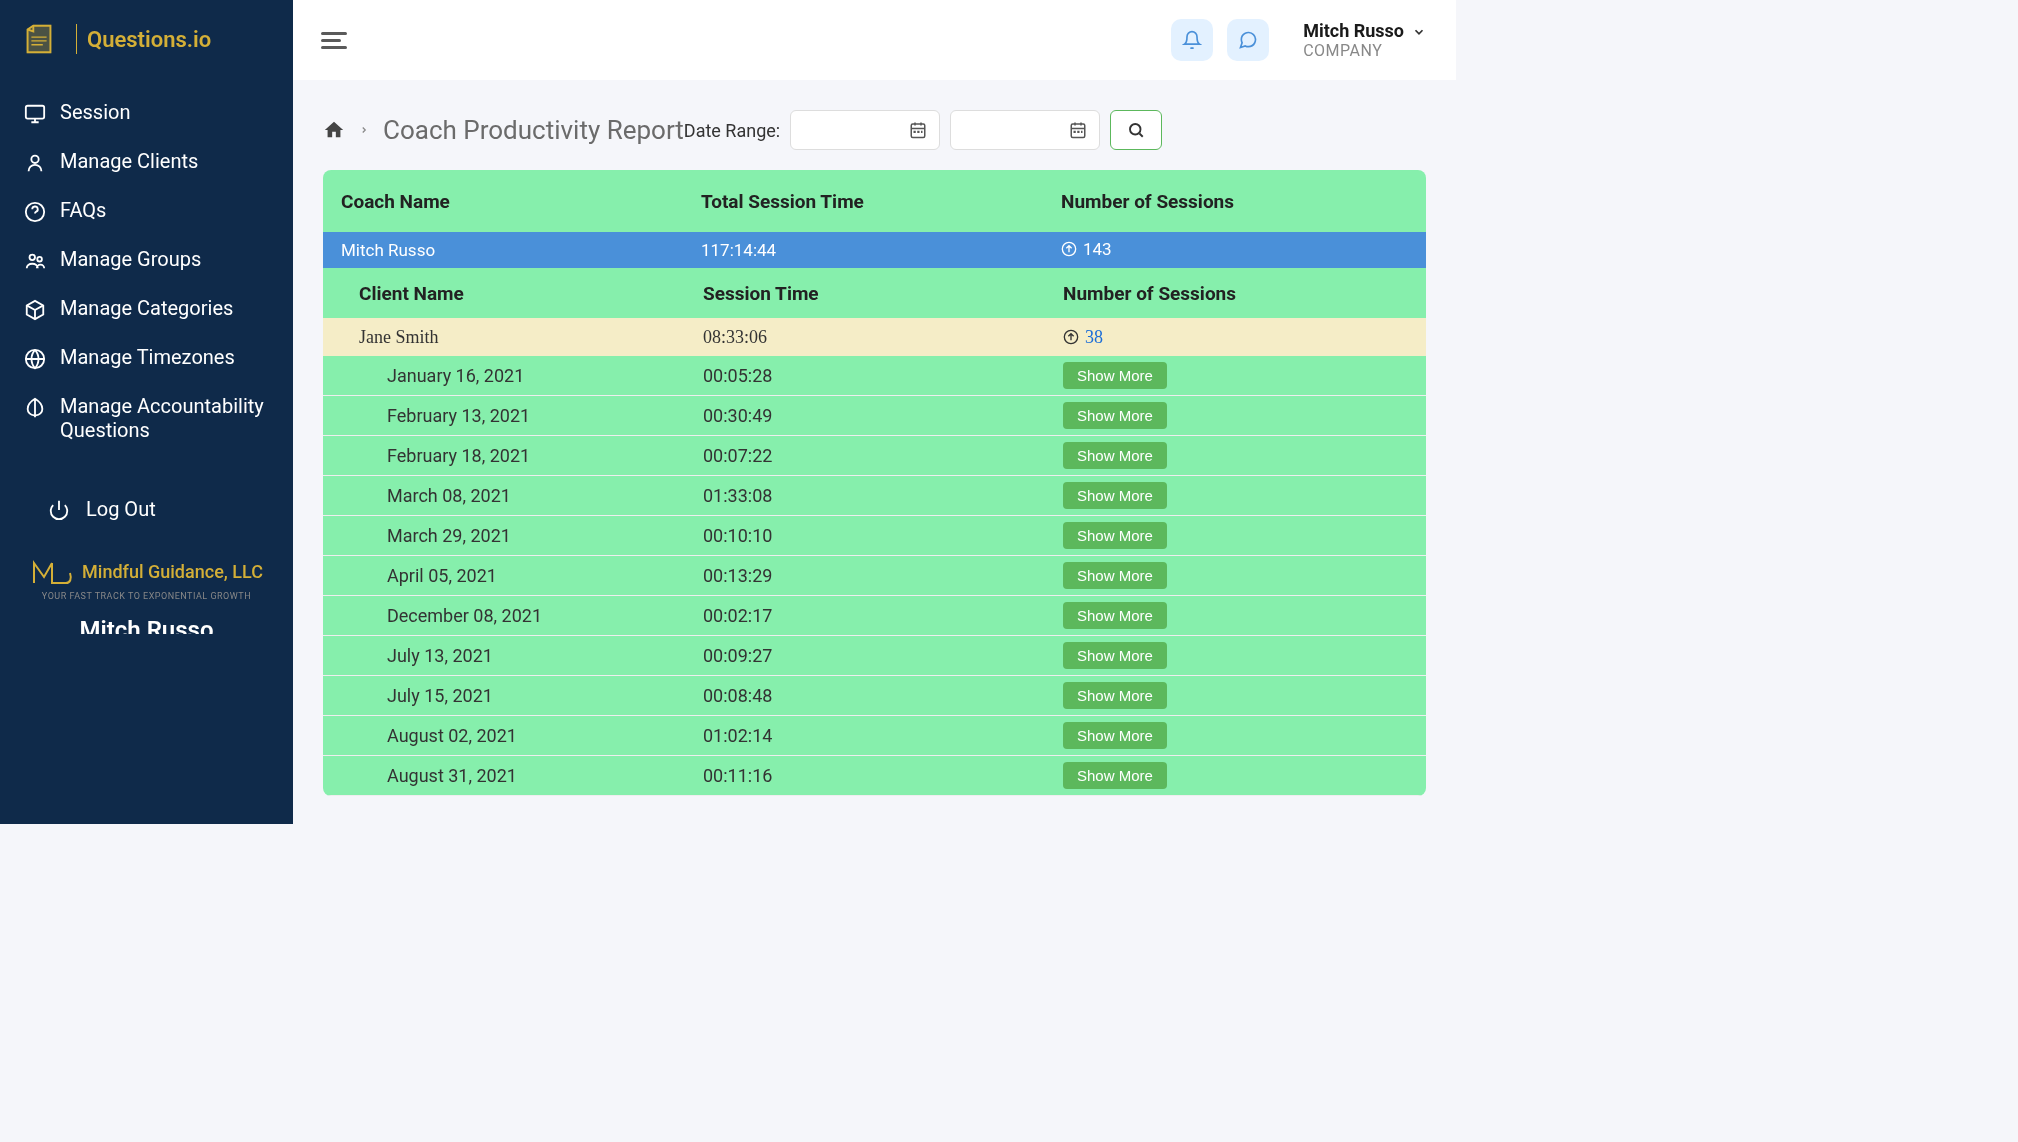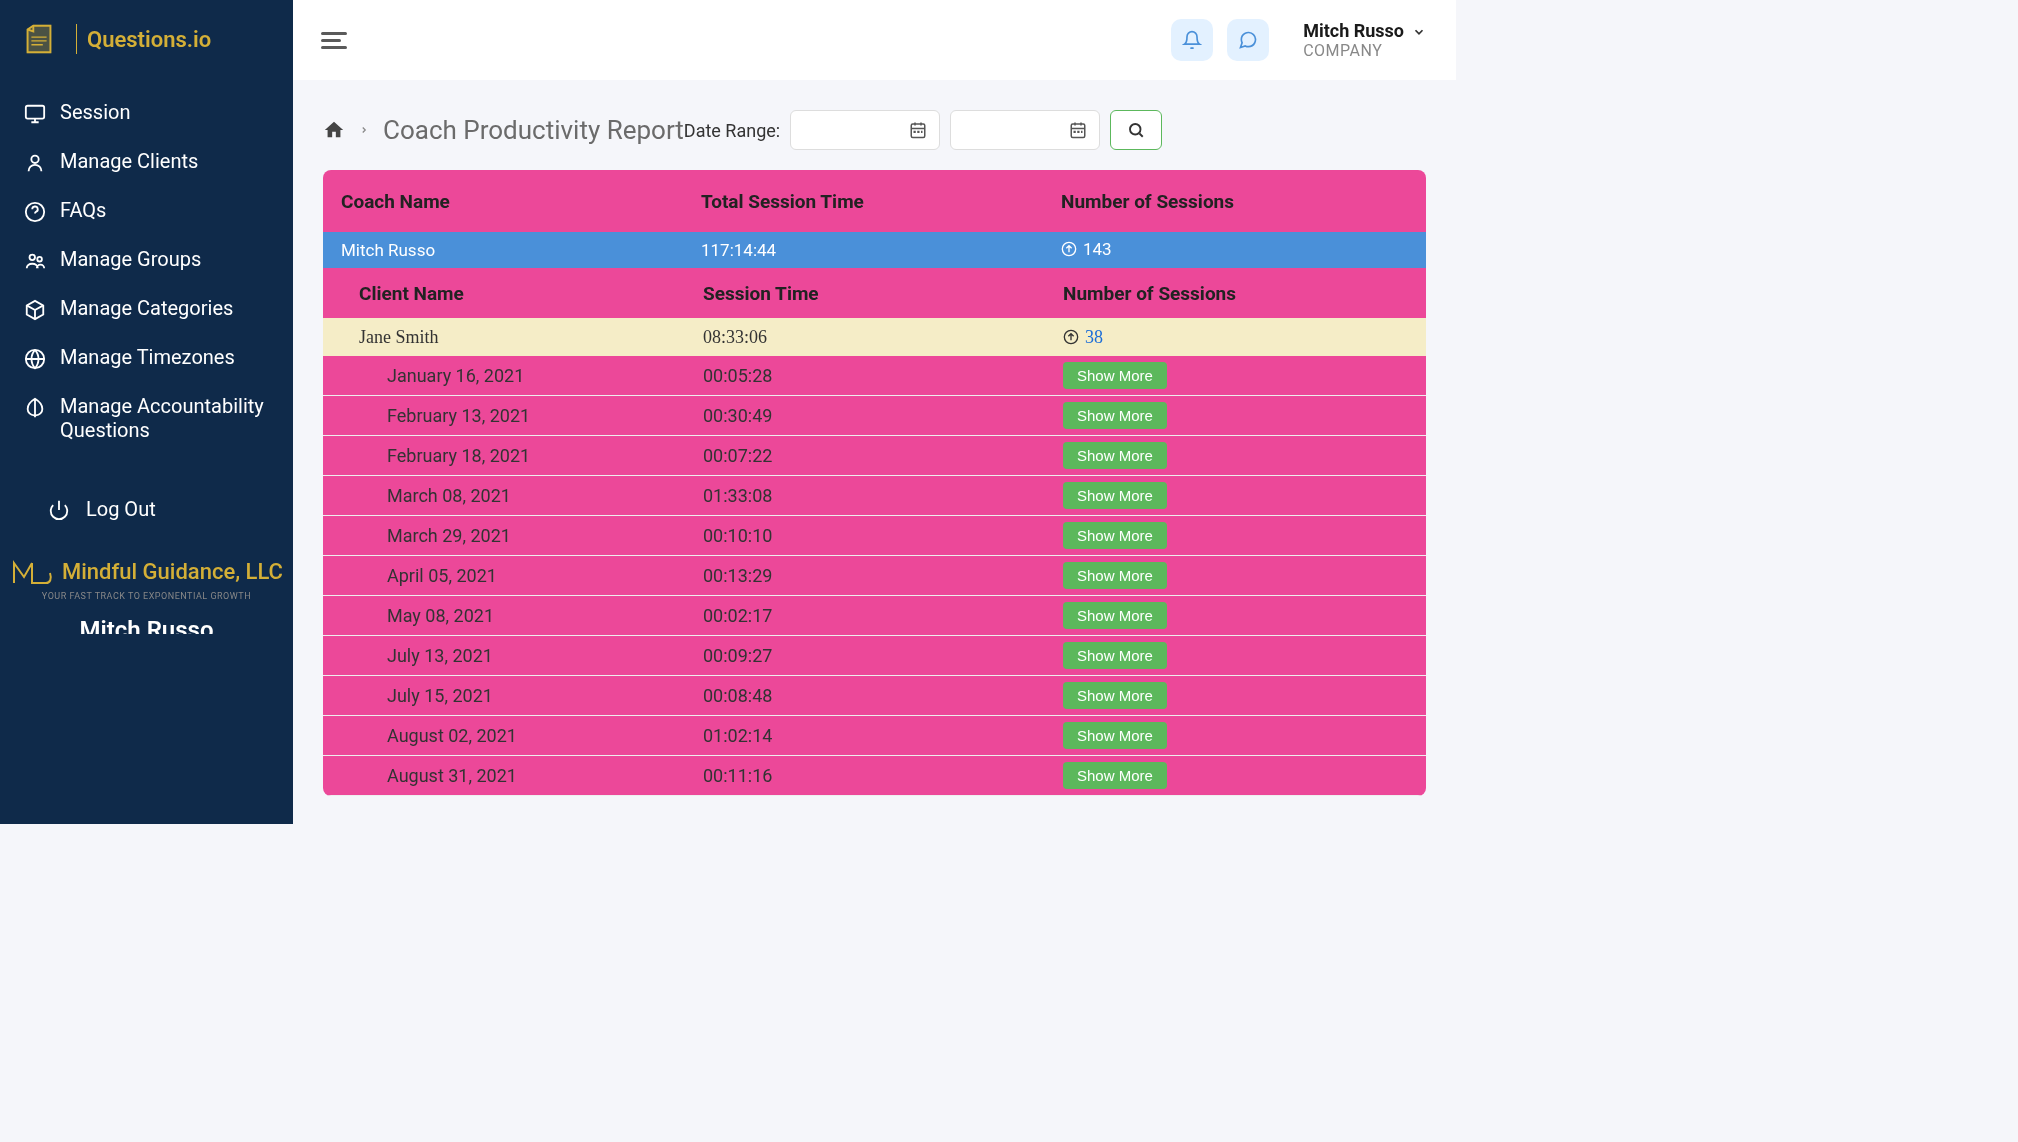--- a/index.html
+++ b/index.html
@@ -84,21 +84,21 @@
       justify-content: flex-start;
       padding-left: 30px;
     }
     .footer-logo {
       margin-top: 20px;
       padding: 0 10px;
       text-align: center;
     }
     .footer-company {
       color: #d4af37;
-      font-size: 22px;
+      font-size: 18px;
       font-weight: 500;
       display: flex;
       align-items: center;
       justify-content: center;
       gap: 8px;
     }
     .footer-tagline {
       color: #888;
       font-size: 9px;
       letter-spacing: 0.5px;
@@ -226,21 +226,21 @@
       height: 40px;
       border: 1px solid #5cb85c;
       background: #fff;
       border-radius: 6px;
       display: flex;
       align-items: center;
       justify-content: center;
       cursor: pointer;
     }
     .report-card {
-      background: #ec4899;
+      background: #86efac;
       margin: 0 30px;
       border-radius: 8px;
       overflow: hidden;
     }
     .tbl-header, .tbl-subheader, .coach-row, .client-row, .session-row {
       display: flex;
       align-items: center;
       padding: 0 18px;
     }
     .tbl-header {
@@ -536,21 +536,21 @@
     <div class="col1">March 29, 2021</div>
     <div class="col2">00:10:10</div>
     <div class="col3"><button class="show-more-btn">Show More</button></div>
   </div>
             <div class="session-row">
     <div class="col1">April 05, 2021</div>
     <div class="col2">00:13:29</div>
     <div class="col3"><button class="show-more-btn">Show More</button></div>
   </div>
             <div class="session-row">
-    <div class="col1">May 08, 2021</div>
+    <div class="col1">December 08, 2021</div>
     <div class="col2">00:02:17</div>
     <div class="col3"><button class="show-more-btn">Show More</button></div>
   </div>
             <div class="session-row">
     <div class="col1">July 13, 2021</div>
     <div class="col2">00:09:27</div>
     <div class="col3"><button class="show-more-btn">Show More</button></div>
   </div>
             <div class="session-row">
     <div class="col1">July 15, 2021</div>

